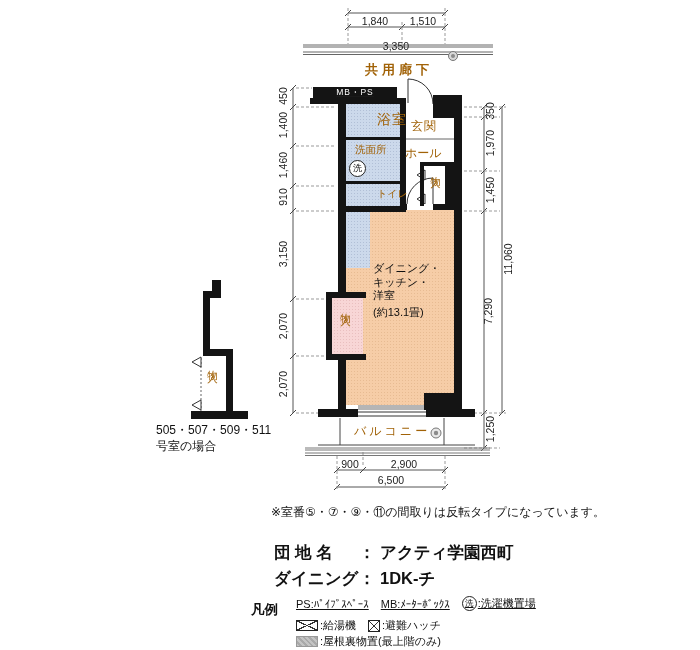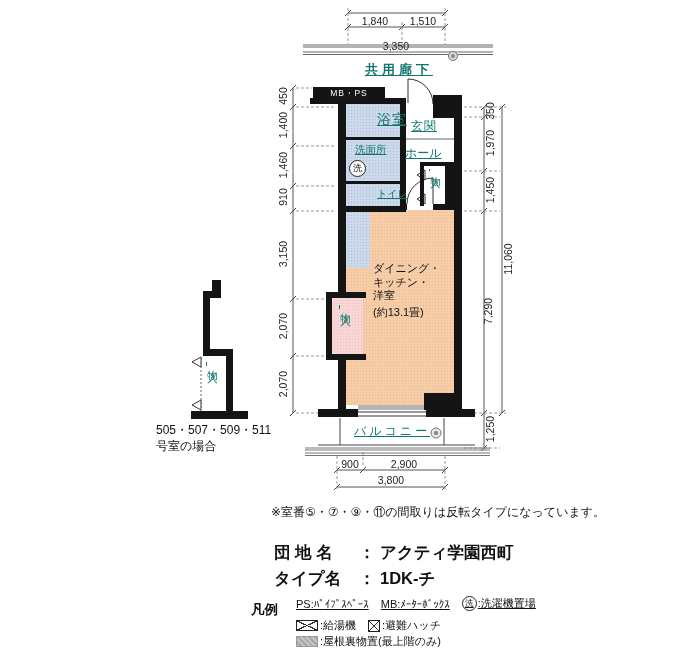--- a/index.html
+++ b/index.html
@@ -6,21 +6,21 @@
   .stage{
     position:relative;width:700px;height:650px;background:#ffffff;overflow:hidden;
     font-family:"Liberation Sans","DejaVu Sans",sans-serif;color:#1a1a1a;
   }
   .abs{position:absolute;}
   .wall{position:absolute;background:#141414;}
   .room{position:absolute;background-size:3px 3px;}
   .room-wet{background-color:#ccd9eb;background-image:radial-gradient(circle,rgba(40,60,110,.16) .6px,transparent .7px);}
   .room-main{background-color:#f6cda7;background-image:radial-gradient(circle,rgba(150,90,30,.15) .6px,transparent .7px);}
   .room-closet{background-color:#f8d6d6;background-image:radial-gradient(circle,rgba(150,60,60,.15) .6px,transparent .7px);}
-  .rlabel{position:absolute;font-size:11px;color:#0f766e;white-space:nowrap;letter-spacing:1px;text-decoration:underline;}
+  .rlabel{position:absolute;font-size:11px;color:#a16207;white-space:nowrap;letter-spacing:1px;}
   .vtext{writing-mode:vertical-rl;text-orientation:upright;letter-spacing:2px;}
   .vdim{position:absolute;width:44px;text-align:center;font-size:10.5px;color:#222;
         transform:rotate(-90deg);transform-origin:center;white-space:nowrap;}
   .hdim{position:absolute;text-align:center;font-size:10.5px;color:#222;white-space:nowrap;}
   .overlay{position:absolute;left:0;top:0;}
   .note{position:absolute;font-size:12px;color:#111;white-space:nowrap;}
   .info-row{position:absolute;display:flex;align-items:baseline;font-size:16.5px;font-weight:600;color:#111;white-space:nowrap;}
   .info-label{display:inline-block;width:80px;}
   .info-sep{display:inline-block;width:26px;text-align:center;}
   .legend-title{position:absolute;font-size:13.5px;font-weight:600;color:#111;}
@@ -242,21 +242,21 @@
   <div class="wall" style="left:445px;top:162px;width:9px;height:44px;"></div>
   <div class="wall" style="left:338px;top:210px;width:8px;height:84px;"></div>
   <div class="wall" style="left:326px;top:292px;width:40px;height:6px;"></div>
   <div class="wall" style="left:326px;top:292px;width:6px;height:68px;"></div>
   <div class="wall" style="left:326px;top:354px;width:40px;height:6px;"></div>
   <div class="wall" style="left:338px;top:358px;width:8px;height:55px;"></div>
   <div class="wall" style="left:318px;top:409px;width:40px;height:8px;"></div>
   <div class="wall" style="left:426px;top:409px;width:49px;height:8px;"></div>
   <div class="wall" style="left:424px;top:393px;width:32px;height:17px;"></div>
 
-  <div class="wall" style="left:313px;top:87px;width:72px;height:13px;display:flex;align-items:center;justify-content:center;text-decoration:underline;">
+  <div class="wall" style="left:313px;top:87px;width:84px;height:13px;display:flex;justify-content:center;text-decoration:underline;">
     <span style="color:#fff;font-size:8.5px;letter-spacing:1px;">MB・PS</span>
   </div>
 
   <div class="rlabel" style="left:377px;top:111px;font-size:14px;">浴室</div>
   <div class="rlabel" style="left:355px;top:143px;font-size:10.5px;letter-spacing:0;">洗面所</div>
   <div class="rlabel" style="left:377px;top:187px;font-size:10px;letter-spacing:0;">トイレ</div>
   <div class="rlabel" style="left:411px;top:118px;font-size:12px;">玄関</div>
   <div class="rlabel" style="left:405px;top:145px;font-size:12px;letter-spacing:0;">ホール</div>
   <div class="rlabel vtext" style="left:428px;top:169px;font-size:10px;letter-spacing:1px;">物入</div>
   <div class="rlabel vtext" style="left:339px;top:305px;font-size:10.5px;">物入</div>
@@ -286,21 +286,21 @@
 
   <div class="vdim" style="left:468px;top:105px;">350</div>
   <div class="vdim" style="left:468px;top:137px;">1,970</div>
   <div class="vdim" style="left:468px;top:184px;">1,450</div>
   <div class="vdim" style="left:466px;top:305px;">7,290</div>
   <div class="vdim" style="left:468px;top:423px;">1,250</div>
   <div class="vdim" style="left:483px;top:253px;width:50px;">11,060</div>
 
   <div class="hdim" style="left:330px;top:458px;width:40px;">900</div>
   <div class="hdim" style="left:379px;top:458px;width:50px;">2,900</div>
-  <div class="hdim" style="left:366px;top:474px;width:50px;">3,800</div>
+  <div class="hdim" style="left:366px;top:474px;width:50px;">6,500</div>
 
   <div>
     <div class="wall" style="left:212px;top:280px;width:9px;height:17px;"></div>
     <div class="wall" style="left:203px;top:291px;width:18px;height:7px;"></div>
     <div class="wall" style="left:203px;top:291px;width:7px;height:65px;"></div>
     <div class="wall" style="left:203px;top:349px;width:30px;height:7px;"></div>
     <div class="wall" style="left:226px;top:349px;width:7px;height:69px;"></div>
     <div class="wall" style="left:191px;top:411px;width:57px;height:8px;"></div>
     <div class="rlabel vtext" style="left:206px;top:362px;font-size:10.5px;">物入</div>
     <div class="abs" style="left:156px;top:422px;font-size:12px;color:#111;white-space:nowrap;">505・507・509・511</div>
@@ -308,21 +308,21 @@
   </div>
 
   <div class="note" style="left:271px;top:504px;">※室番⑤・⑦・⑨・⑪の間取りは反転タイプになっています。</div>
 
   <div class="info-row" style="left:274px;top:542px;">
     <span class="info-label">団 地 名</span>
     <span class="info-sep">：</span>
     <span>アクティ学園西町</span>
   </div>
   <div class="info-row" style="left:274px;top:568px;">
-    <span class="info-label">タイプ名</span>
+    <span class="info-label">ダイニング</span>
     <span class="info-sep">：</span>
     <span>1DK-チ</span>
   </div>
 
   <div class="legend-title" style="left:251px;top:601px;">凡例</div>
   <div class="legend-row" style="left:296px;top:596px;text-decoration:underline;">
     <span>PS:ﾊﾟｲﾌﾟｽﾍﾟｰｽ</span>
       <span class="gap"></span>
     <span>MB:ﾒｰﾀｰﾎﾞｯｸｽ</span>
       <span class="gap"></span>

